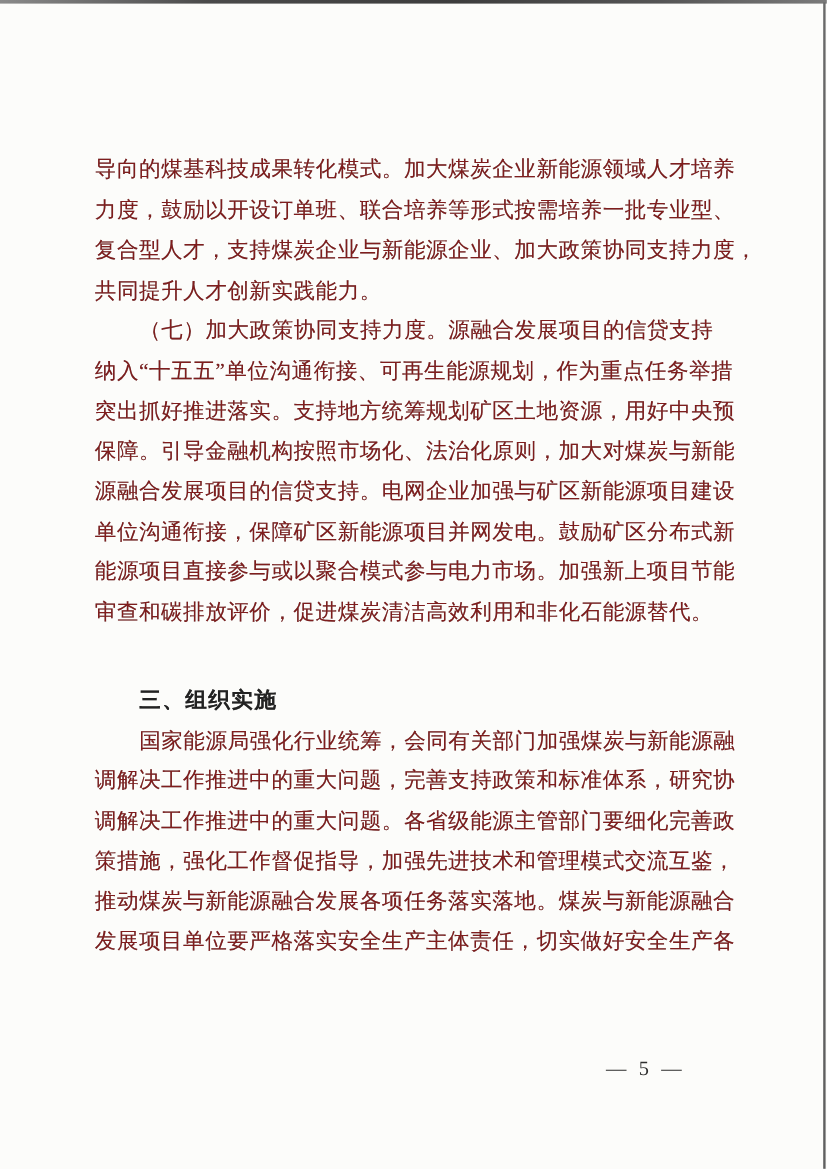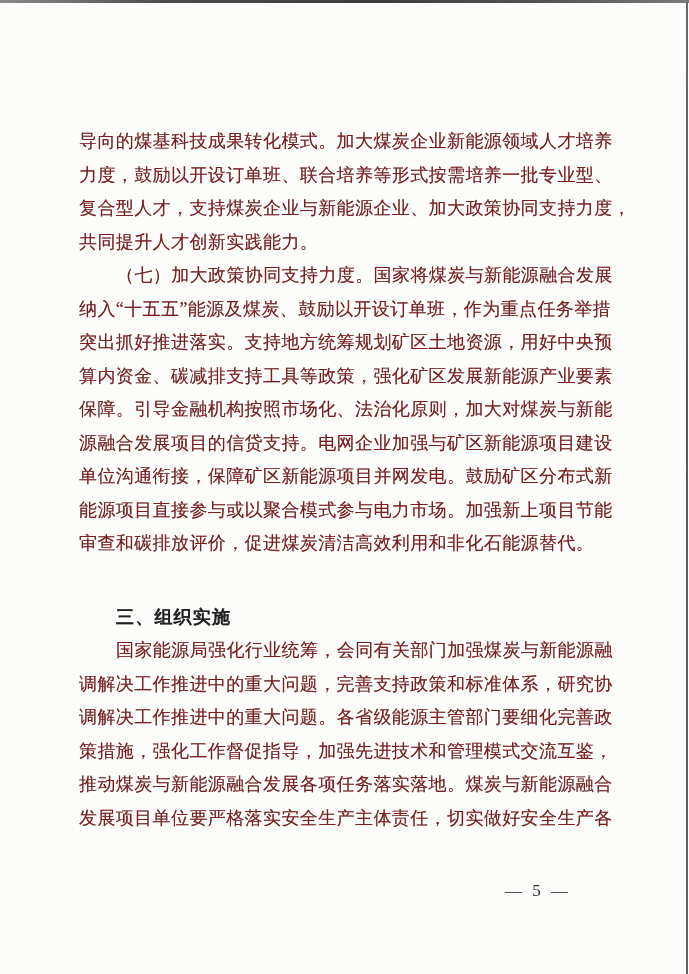--- a/index.html
+++ b/index.html
@@ -66,24 +66,23 @@
 <body>
 
 <div class="scan-top-edge"></div>
 <div class="scan-right-edge"></div>
 
 <main class="doc-body">
   <div class="line">导向的煤基科技成果转化模式。加大煤炭企业新能源领域人才培养</div>
   <div class="line">力度，鼓励以开设订单班、联合培养等形式按需培养一批专业型、</div>
   <div class="line">复合型人才，支持煤炭企业与新能源企业、加大政策协同支持力度，</div>
   <div class="line">共同提升人才创新实践能力。</div>
-  <div class="line indent">（七）加大政策协同支持力度。国家将煤炭与新能源融合发展</div>
-  <div class="line">纳入“十五五”能源及煤炭、鼓励以开设订单班，作为重点任务举措</div>
+  <div class="line indent">（七）加大政策协同支持力度。源融合发展项目的信贷支持</div>
+  <div class="line">纳入“十五五”单位沟通衔接、可再生能源规划，作为重点任务举措</div>
   <div class="line">突出抓好推进落实。支持地方统筹规划矿区土地资源，用好中央预</div>
-  <div class="line">算内资金、碳减排支持工具等政策，强化矿区发展新能源产业要素</div>
   <div class="line">保障。引导金融机构按照市场化、法治化原则，加大对煤炭与新能</div>
   <div class="line">源融合发展项目的信贷支持。电网企业加强与矿区新能源项目建设</div>
   <div class="line">单位沟通衔接，保障矿区新能源项目并网发电。鼓励矿区分布式新</div>
   <div class="line">能源项目直接参与或以聚合模式参与电力市场。加强新上项目节能</div>
   <div class="line">审查和碳排放评价，促进煤炭清洁高效利用和非化石能源替代。</div>
   <div class="line indent heading">三、组织实施</div>
   <div class="line indent">国家能源局强化行业统筹，会同有关部门加强煤炭与新能源融</div>
   <div class="line">调解决工作推进中的重大问题，完善支持政策和标准体系，研究协</div>
   <div class="line">调解决工作推进中的重大问题。各省级能源主管部门要细化完善政</div>
   <div class="line">策措施，强化工作督促指导，加强先进技术和管理模式交流互鉴，</div>

